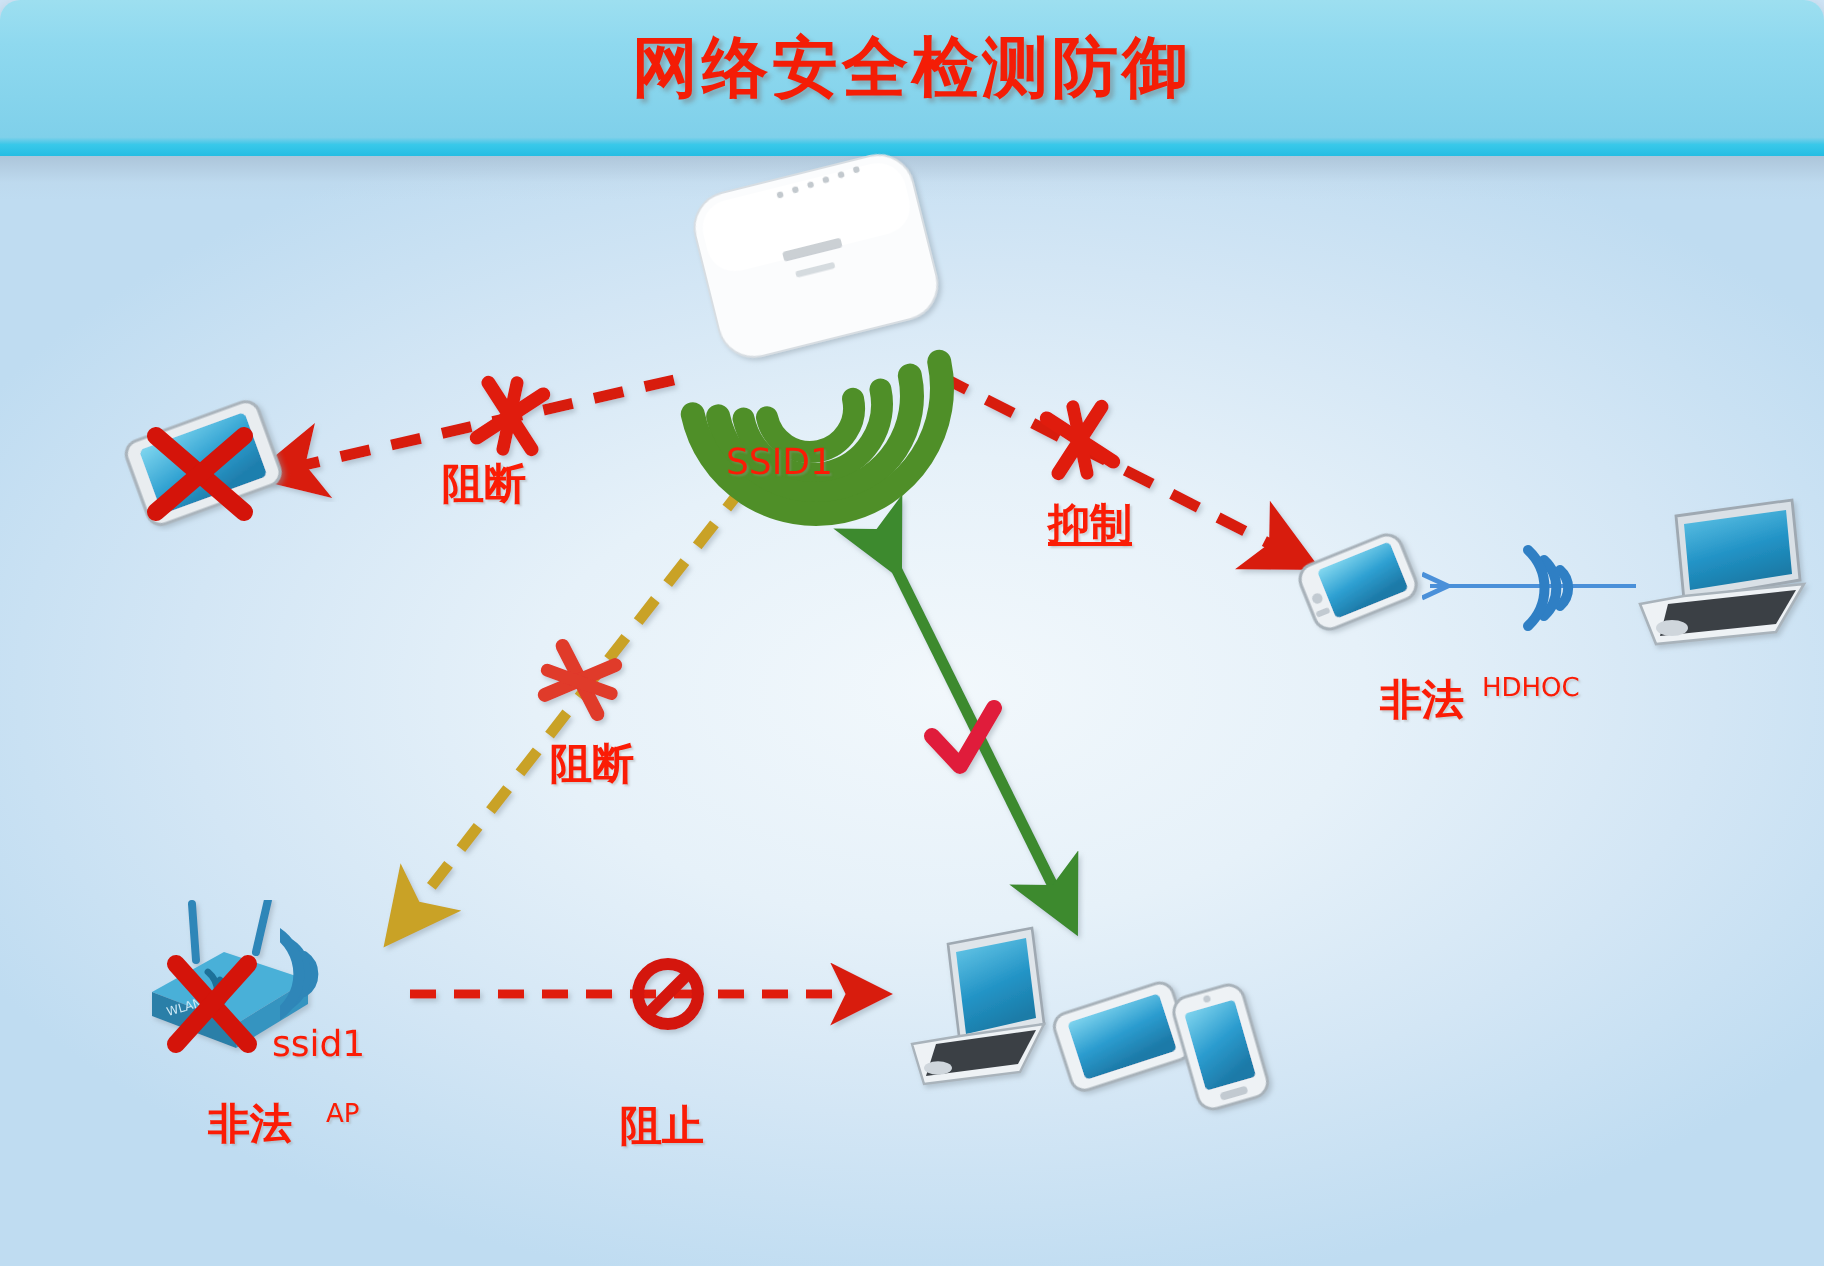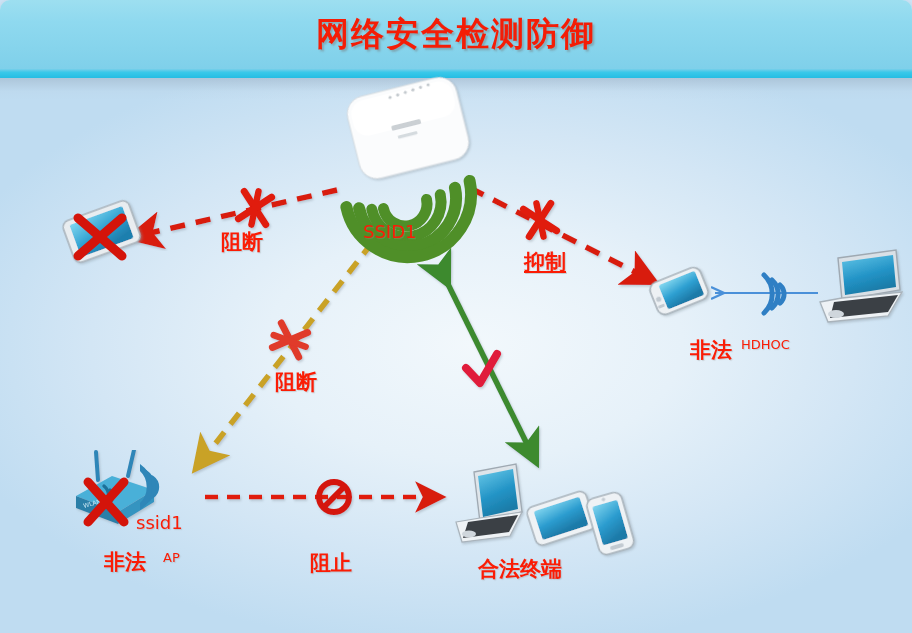--- a/index.html
+++ b/index.html
@@ -342,16 +342,15 @@
           <linearGradient id="scr6" x1="0" y1="0" x2="0.3" y2="1">
             <stop offset="0%" stop-color="#7fd4ee"></stop>
             <stop offset="55%" stop-color="#2b9ccf"></stop>
             <stop offset="100%" stop-color="#1d7aa8"></stop>
           </linearGradient>
           <circle cx="158" cy="38" r="1.8" fill="#c2cad1"></circle>
           <rect x="151" y="85" width="14" height="4" rx="2" fill="#c2cad1"></rect>
         </g>
       </svg>
     </div>
-    <div class="lbl lbl-cn" style="left:478px; top:477px;">合法终端</div>
 
   </div>
 </div>
 
 </body></html>

